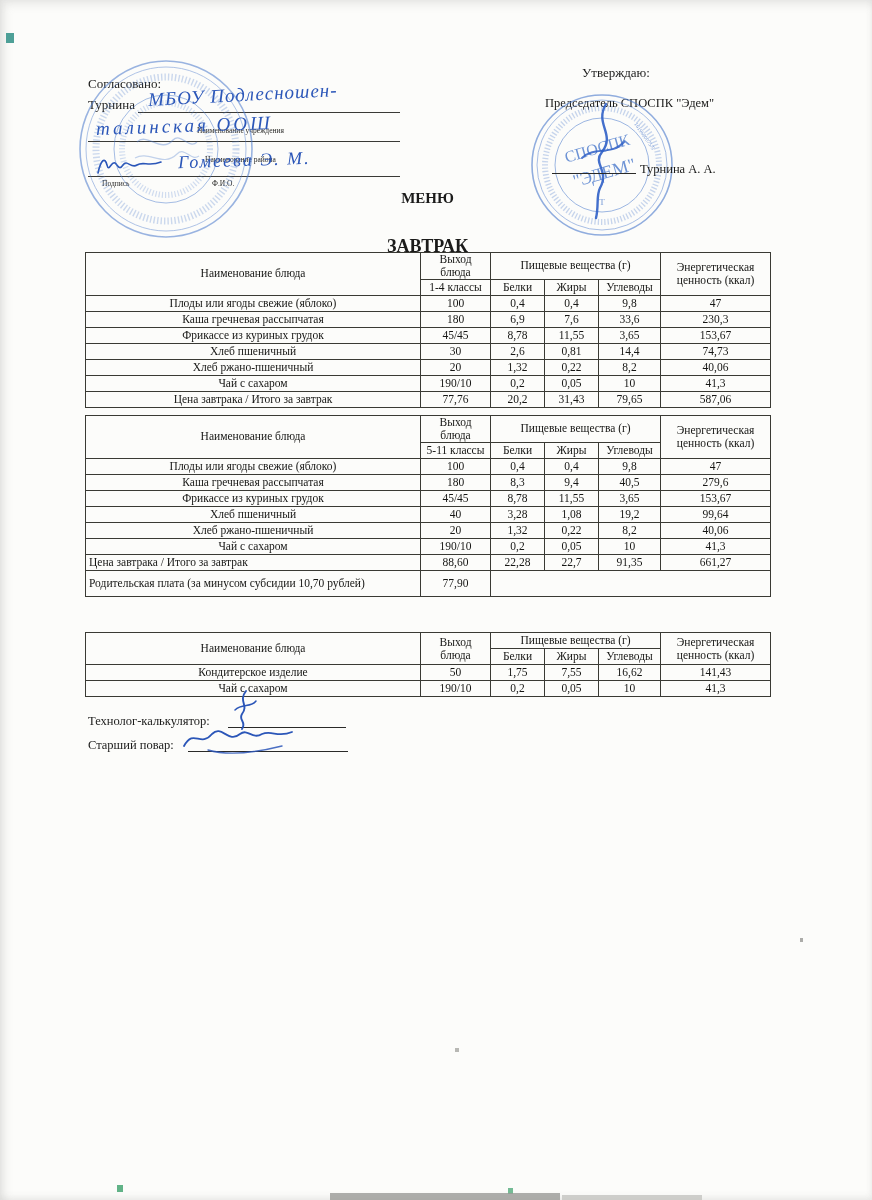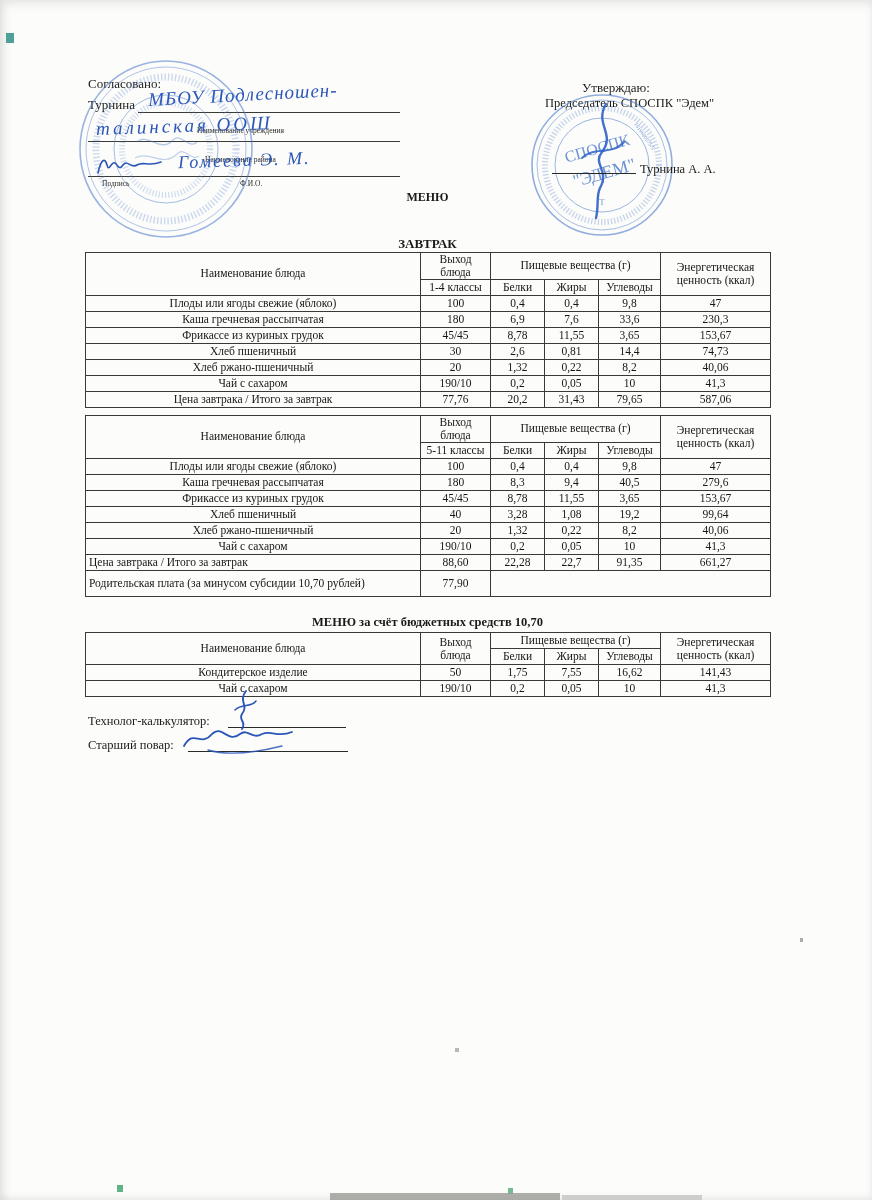--- a/index.html
+++ b/index.html
@@ -7,21 +7,21 @@
         font-family:"Liberation Serif",serif;color:#1b1b1a;}
   .page::before{content:"";position:absolute;inset:0;pointer-events:none;
         box-shadow:inset 4px 4px 10px rgba(110,110,105,.15), inset 0 -3px 6px rgba(110,110,105,.10);}
   .abs{position:absolute;}
   .b{font-weight:bold;}
   .center{text-align:center;margin-top:12px;}
   .left-align{text-align:left !important;}
   .caption{font-size:7.5px;color:#2a2a28;}
   .uline{border-bottom:1px solid #3a3a36;height:0;}
   .hand{color:#2b56b8;font-style:italic;font-family:"Liberation Serif",serif;letter-spacing:1px;}
-  .title{font-weight:bold;font-size:12px;text-align:center;width:685px;left:85px;}
+  .title{font-weight:bold;font-size:15px;text-align:center;width:685px;left:85px;}
   
   .menu-table{position:absolute;left:85px;border-collapse:collapse;table-layout:fixed;width:685px;
         font-size:11.5px;color:#161614;}
   .menu-table th,.menu-table td{border:1px solid #3a3a34;padding:0 3px;height:15px;line-height:1.12;
         font-weight:normal;text-align:center;vertical-align:middle;overflow:hidden;white-space:nowrap;}
   .menu-table th{white-space:normal;}
   .menu-table td.name-cell{text-align:center;}
   .menu-table tr.fee-row td{height:25px;}
   
   .stamp{position:absolute;pointer-events:none;}
@@ -40,35 +40,35 @@
   <div class="abs caption center" style="left:158px;top:114px;width:165px;">Наименование учреждения</div>
   <div class="abs hand" style="left:96px;top:115px;font-size:19px;transform:rotate(-2deg);letter-spacing:3px;">талинская ООШ</div>
   <div class="abs uline" style="left:88px;top:141px;width:312px;"></div>
   <div class="abs caption center" style="left:158px;top:143px;width:165px;">Наименование района</div>
   <svg class="ink" style="left:95px;top:153px;" width="70" height="26" viewBox="0 0 70 26">
     <path d="M3 20 C6 6 10 4 12 12 C14 20 16 8 20 10 C23 12 24 18 28 12 C32 6 36 16 42 12 C48 8 54 14 66 9" fill="none" stroke="#2b56b8" stroke-width="1.6" stroke-linecap="round"></path>
   </svg>
   <div class="abs hand" style="left:178px;top:150px;font-size:18px;transform:rotate(-2deg);letter-spacing:2px;">Гомеева Э. М.</div>
   <div class="abs uline" style="left:88px;top:176px;width:312px;"></div>
   <div class="abs caption" style="left:102px;top:179px;">Подпись</div>
-  <div class="abs caption" style="left:240px;top:179px;">Ф.И.О.</div>
+  <div class="abs caption" style="left:212px;top:179px;">Ф.И.О.</div>
 
   <svg class="stamp" style="left:77px;top:58px;" width="178" height="182" viewBox="0 0 178 182">
     <g fill="none" stroke="#4a79cc" opacity="0.55">
       <ellipse cx="89" cy="91" rx="86" ry="88" stroke-width="1.6"></ellipse>
       <ellipse cx="89" cy="91" rx="80" ry="82" stroke-width="0.8"></ellipse>
       <ellipse cx="89" cy="91" rx="70" ry="72" stroke-width="7" stroke-dasharray="1.4 2.1" opacity="0.5"></ellipse>
       <ellipse cx="89" cy="91" rx="52" ry="54" stroke-width="0.9"></ellipse>
       <ellipse cx="89" cy="91" rx="44" ry="46" stroke-width="6" stroke-dasharray="1.2 2" opacity="0.45"></ellipse>
       <path d="M60 84 C70 74 84 96 96 82 C104 74 112 92 120 84" stroke-width="1.4" opacity="0.7"></path>
       <path d="M58 100 C72 92 86 110 100 96 C108 88 114 104 122 98" stroke-width="1.2" opacity="0.6"></path>
     </g>
   </svg>
 
-  <div class="abs" style="left:582px;top:80px;font-size:13px;">Утверждаю:</div>
+  <div class="abs" style="left:582px;top:65px;font-size:13px;">Утверждаю:</div>
   <div class="abs" style="left:545px;top:96px;font-size:12.5px;">Председатель СПОСПК  "Эдем"</div>
 
   <svg class="stamp" style="left:530px;top:93px;" width="144" height="144" viewBox="0 0 144 144">
     <g fill="none" stroke="#4a79cc" opacity="0.6">
       <circle cx="72" cy="72" r="70" stroke-width="1.6"></circle>
       <circle cx="72" cy="72" r="65" stroke-width="0.8"></circle>
       <circle cx="72" cy="72" r="57" stroke-width="6" stroke-dasharray="1.3 2" opacity="0.5"></circle>
       <circle cx="72" cy="72" r="47" stroke-width="0.9"></circle>
     </g>
     <text x="72" y="60" font-size="16" fill="#4a79cc" opacity="0.8" text-anchor="middle" transform="rotate(-16 72 72)" font-family="Liberation Serif, serif">СПОСПК</text>
@@ -78,21 +78,21 @@
   </svg>
 
   <svg class="ink" style="left:572px;top:100px;" width="60" height="122" viewBox="0 0 60 122">
     <path d="M34 4 C22 24 44 34 30 52 C20 64 38 70 28 88 C24 96 27 106 24 118" fill="none" stroke="#2f5fc6" stroke-width="2.4" stroke-linecap="round" opacity="0.9"></path>
     <path d="M10 58 C22 46 40 56 52 42" fill="none" stroke="#2f5fc6" stroke-width="2" stroke-linecap="round" opacity="0.85"></path>
   </svg>
   <div class="abs uline" style="left:552px;top:173px;width:84px;border-color:#2a2a28;"></div>
   <div class="abs" style="left:640px;top:162px;font-size:12.5px;">Турнина А. А.</div>
 
   <div class="abs title" style="top:190px;">МЕНЮ</div>
-  <div class="abs title" style="top:236px;font-size:13px;">ЗАВТРАК</div>
+  <div class="abs title" style="top:236px;font-size:18px;">ЗАВТРАК</div>
 
   <table class="menu-table" style="top:252px;">
     <colgroup>
         <col style="width:335px">
         <col style="width:70px">
         <col style="width:54px">
         <col style="width:54px">
         <col style="width:62px">
         <col style="width:110px">
       </colgroup>
@@ -255,21 +255,20 @@
         <td>661,27</td>
       </tr>
       <tr class="fee-row">
         <td class="b left-align">Родительская плата (за минусом субсидии 10,70 рублей)</td>
         <td class="b">77,90</td>
         <td colspan="4"></td>
       </tr>
     </tbody>
   </table>
 
-  <div class="abs title" style="top:615px;font-size:12.5px;">МЕНЮ за счёт бюджетных средств 10,70</div>
 
   <table class="menu-table" style="top:632px;">
     <colgroup>
         <col style="width:335px">
         <col style="width:70px">
         <col style="width:54px">
         <col style="width:54px">
         <col style="width:62px">
         <col style="width:110px">
       </colgroup>

